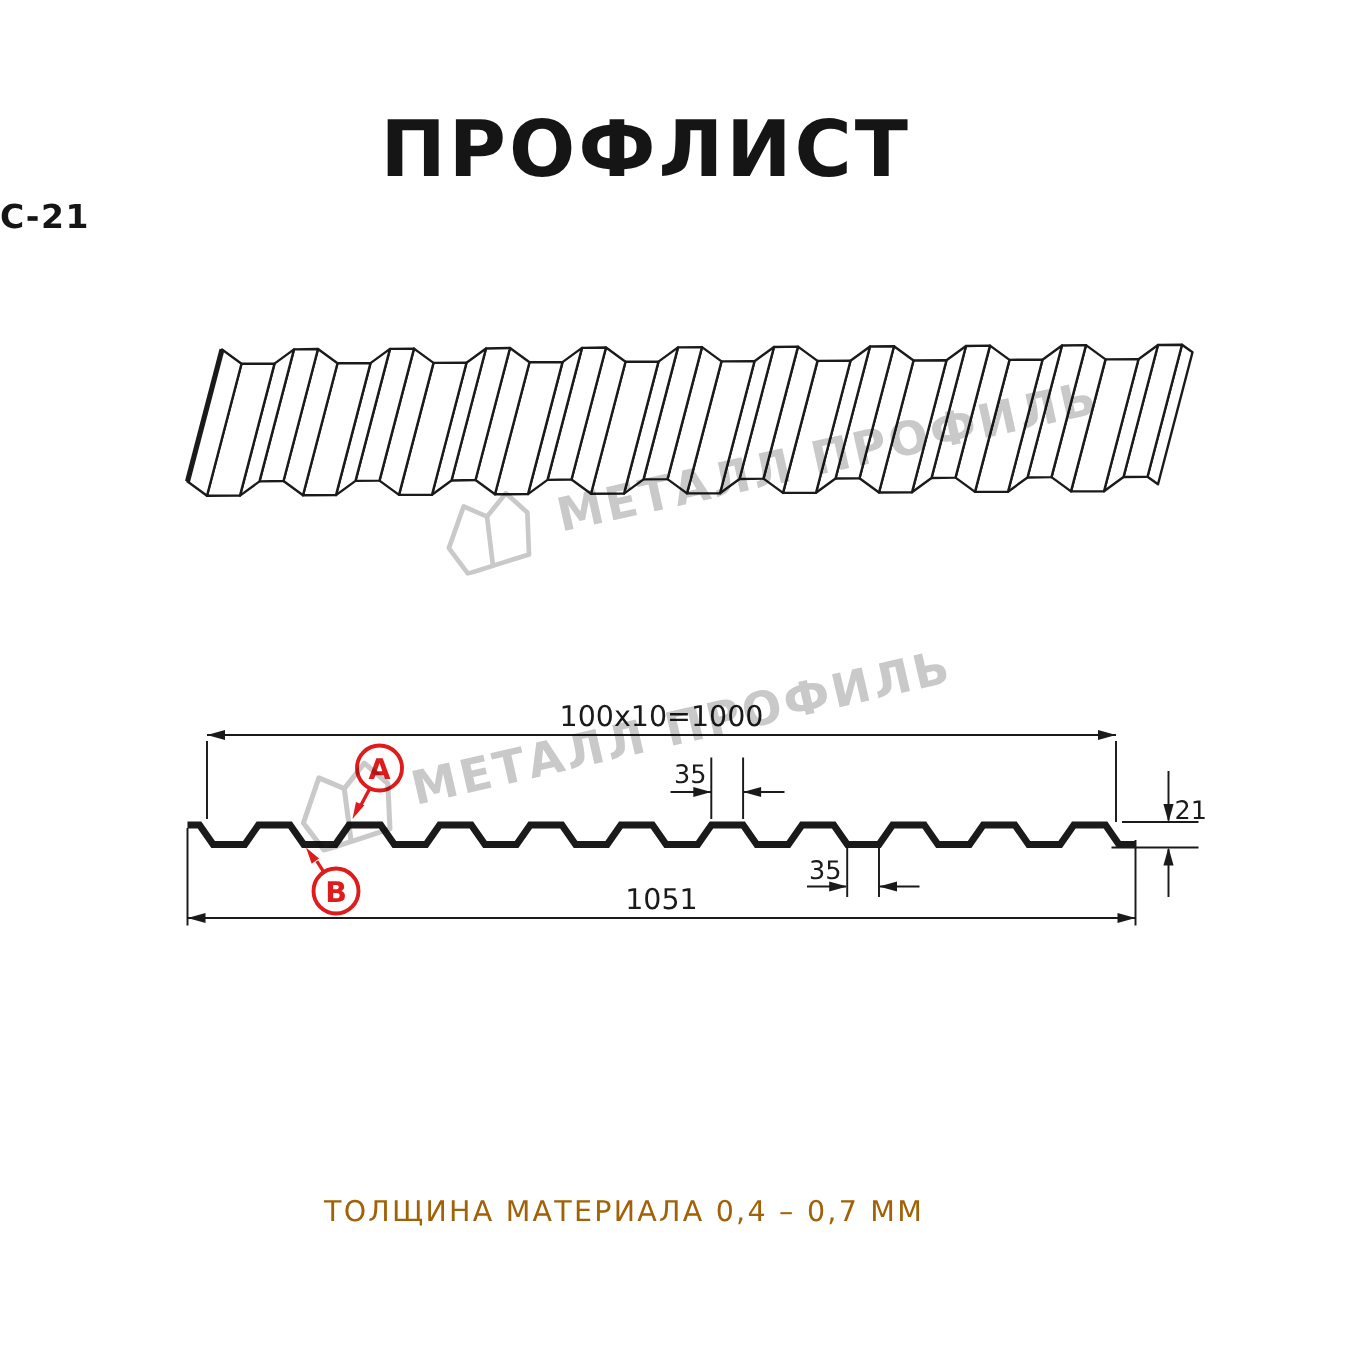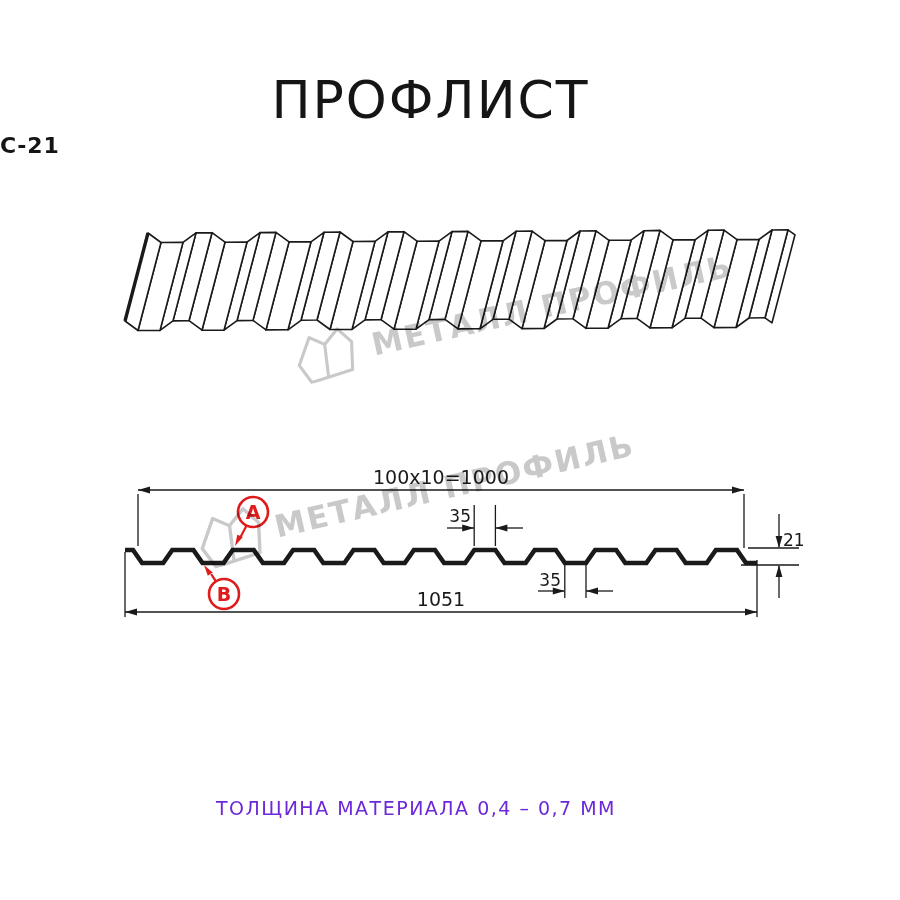--- a/index.html
+++ b/index.html
@@ -1,23 +1,23 @@
 <!DOCTYPE html>
 <html><head>
 <meta charset="utf-8">
 <style>
   html,body{margin:0;padding:0}
   body{width:900px;height:900px;background:#ffffff;position:relative;overflow:hidden;
        font-family:"DejaVu Sans","Liberation Sans",sans-serif;color:#111}
   .title{position:absolute;top:70px;left:0;width:861px;text-align:center;
-         font-size:52px;font-weight:400;letter-spacing:2px;color:#151515}
+         font-size:52px;font-weight:700;letter-spacing:2px;color:#151515}
   .subtitle{position:absolute;top:133px;left:0;width:900px;text-align:left;
          font-size:22px;font-weight:600;letter-spacing:1px;color:#151515}
   .footer{position:absolute;top:797px;left:0;width:832px;text-align:center;
-         font-size:19px;font-weight:500;letter-spacing:1.5px;color:#6d28d9}
+         font-size:19px;font-weight:500;letter-spacing:1.5px;color:#a16207}
   svg.layer{position:absolute;left:0;top:0;z-index:1}
   .wm{position:absolute;display:flex;align-items:center;gap:12px;z-index:2;
       mix-blend-mode:multiply;transform-origin:left center;color:#c9c9c9;
       font-weight:700;white-space:nowrap;pointer-events:none}
   .wm .wm-text{font-size:31px;letter-spacing:2px;font-weight:700}
   #wm1{left:290px;top:338px;transform:rotate(-12.5deg)}
   #wm2{left:197px;top:518px;transform:rotate(-13deg)}
   text{font-family:"DejaVu Sans","Liberation Sans",sans-serif;fill:#1a1a1a}
   .dimtext{font-size:19px;font-weight:500}
   .dimtext-sm{font-size:17px;font-weight:500}

